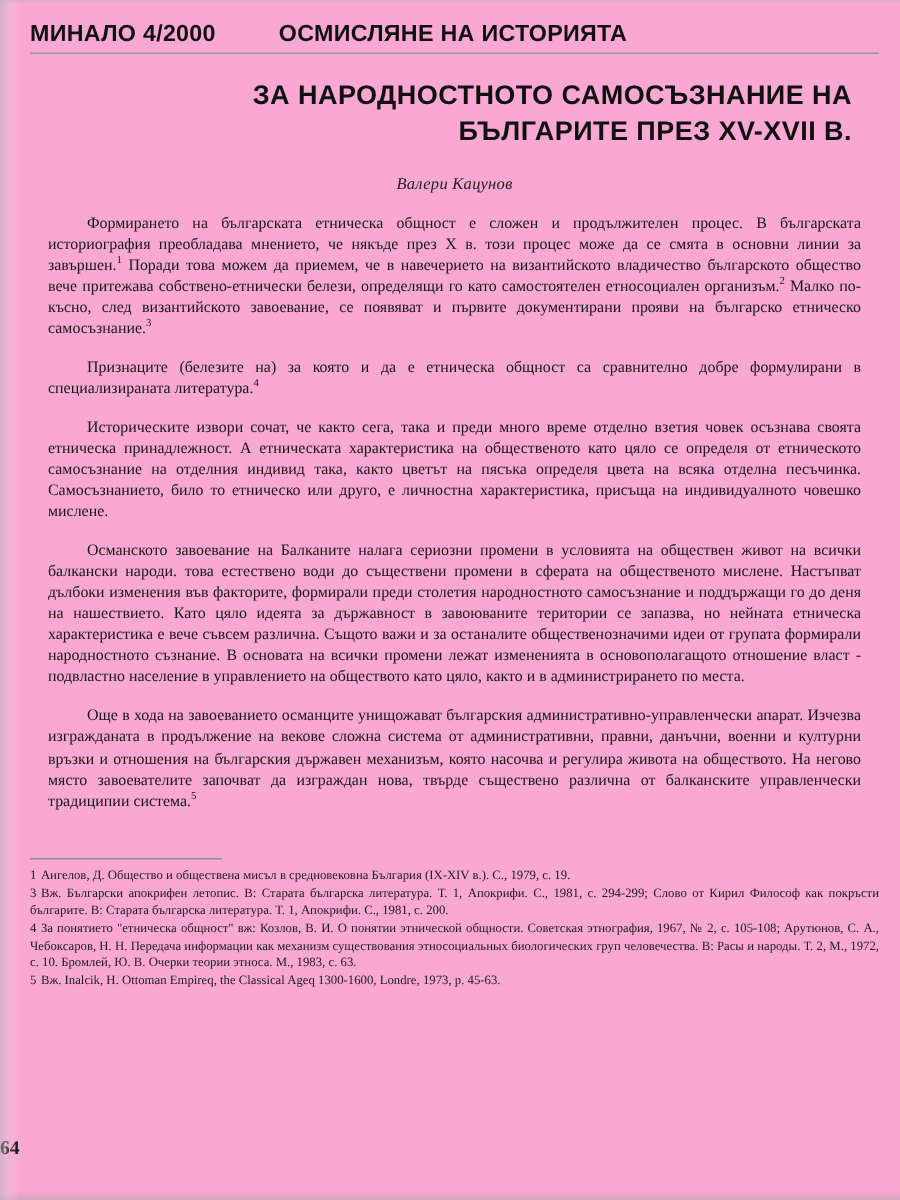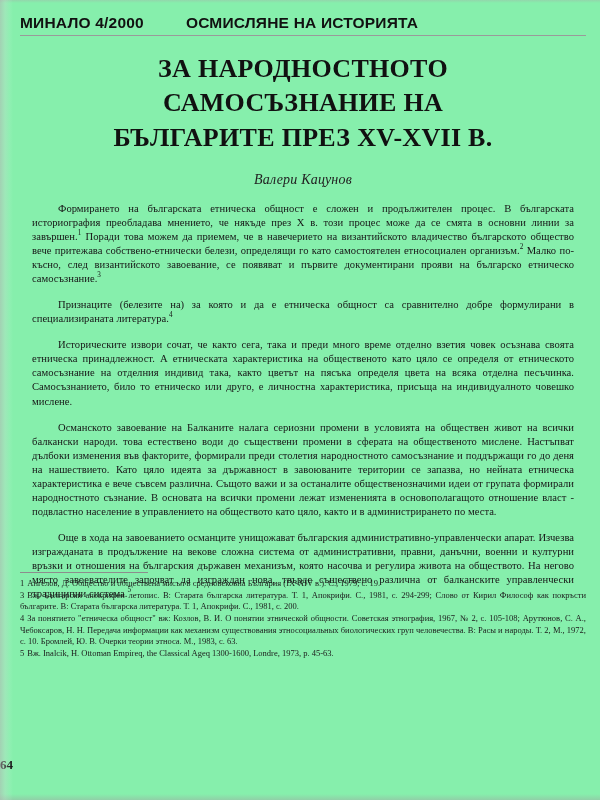--- a/index.html
+++ b/index.html
@@ -5,21 +5,21 @@
 <style>
   html, body {
     margin: 0;
     padding: 0;
     background: #ffffff;
   }
   .page {
     position: relative;
     width: 600px;
     height: 800px;
-    background: #86efac;
+    background: #f9a8d4;
     overflow: hidden;
     font-family: "Liberation Serif", "DejaVu Serif", serif;
     color: #1a1a1a;
     box-sizing: border-box;
   }
   
   .gutter-shadow {
     position: absolute;
     left: 0;
     top: 0;
@@ -66,34 +66,34 @@
     padding-bottom: 3px;
     border-bottom: 1.1px solid #9a9a9a;
     margin-bottom: 16px;
   }
   .runhead .rh-left { white-space: nowrap; }
   .runhead .rh-spacer { flex: 0 0 42px; }
   .runhead .rh-right { white-space: nowrap; text-align: right; }
 
   
   .article-title {
-    text-align: center;
-    font-family: Liberation Serif, serif;
+    text-align: right;
+    font-family: Liberation Sans, sans-serif;
     font-weight: bold;
-    font-size: 26px;
+    font-size: 18px;
     line-height: 1.32;
     letter-spacing: 0.3px;
     margin: 4px 18px 0 18px;
     color: #111;
   }
   .title-line { display: block; }
   .author {
     text-align: center;
     font-style: italic;
-    font-size: 14px;
+    font-size: 11px;
     margin-top: 17px;
     margin-bottom: 14px;
     color: #222;
     letter-spacing: 0.2px;
   }
 
   
   .body-text { margin: 0; }
   .body-text p {
     margin: 12px;

